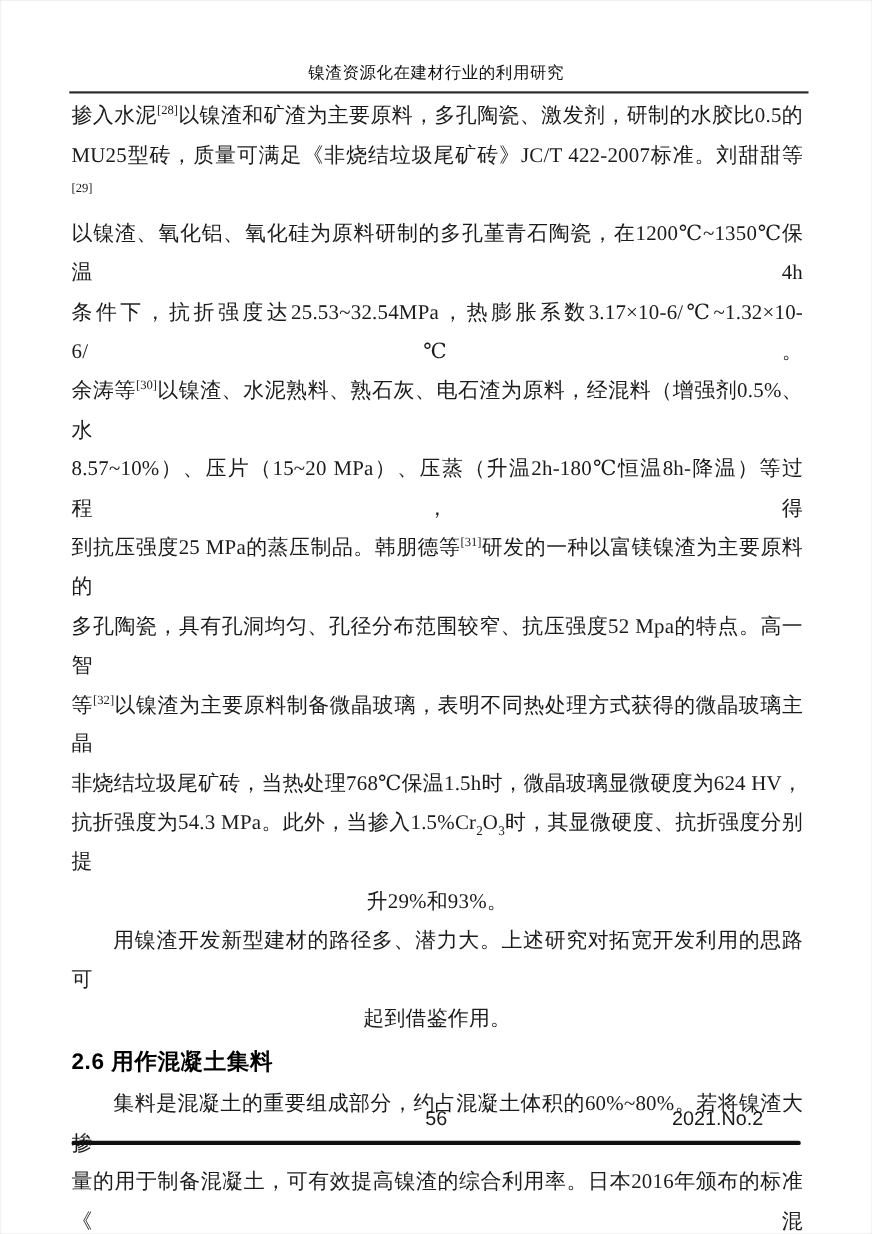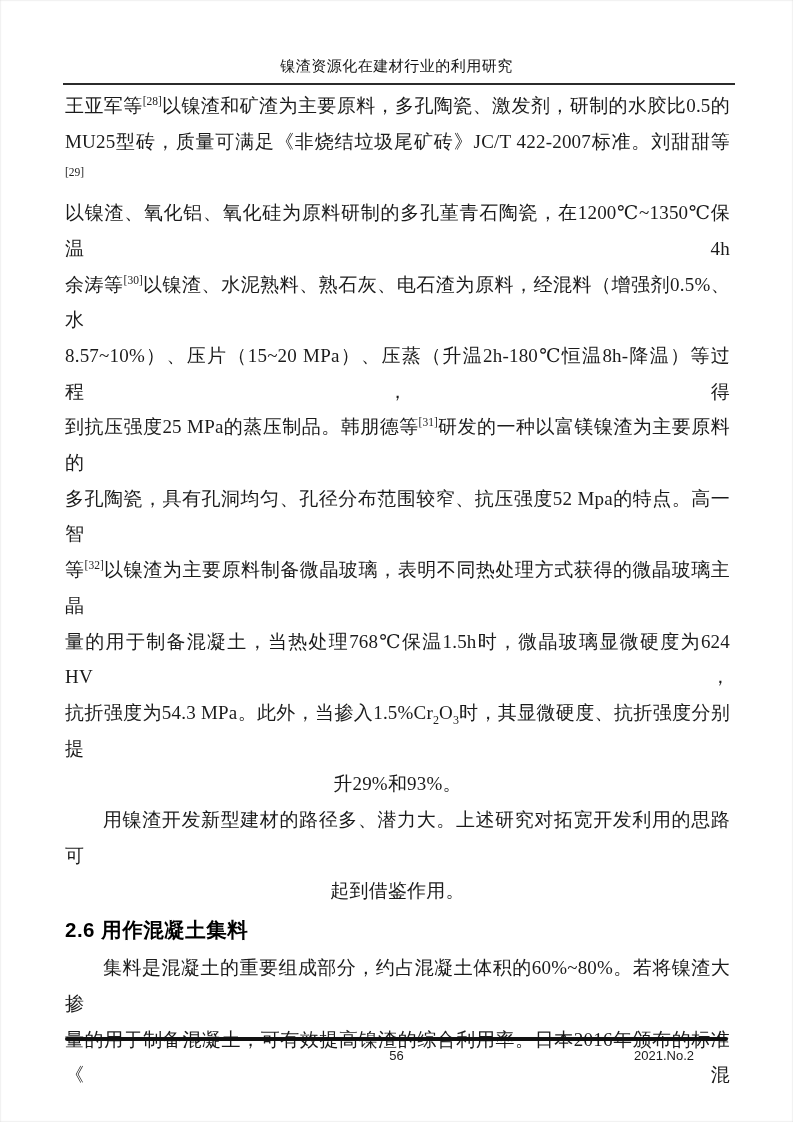--- a/index.html
+++ b/index.html
@@ -63,52 +63,53 @@
     letter-spacing:.5px;
   }
   .footer-rule{
     position:absolute;
     top:1037px;left:65px;width:663px;height:4px;
     background:#111;
     border-radius:2px;
   }
   .footer-row{
     position:absolute;
-    top:1048px;left:65px;width:663px;height:18px;
+    top:1007px;left:65px;width:663px;height:18px;
     font-family:"Liberation Sans","DejaVu Sans",sans-serif;
-    font-size:13px;
+    font-size:18px;
     color:#1a1a1a;
   }
   .footer-page{
     display:block;
     width:100%;
     text-align:center;
   }
   .footer-issue{
     position:absolute;
     right:34px;top:0;text-align:center;
   }
 </style>
 </head>
 <body>
 
 <div class="page">
   <div class="running-head">镍渣资源化在建材行业的利用研究</div>
   <div class="head-rule"></div>
 
   <div class="body-col" id="body-col">
-      <div class="line j"><span>王亚军等</span><sup>[28]</sup><span>以镍渣和矿渣为主要原料，多孔陶瓷、激发剂，研制的水胶比0.5的</span></div>
+      <div class="line j"><span>掺入水泥</span><sup>[28]</sup><span>以镍渣和矿渣为主要原料，多孔陶瓷、激发剂，研制的水胶比0.5的</span></div>
       <div class="line j"><span>MU25型砖，质量可满足《非烧结垃圾尾矿砖》JC/T 422-2007标准。刘甜甜等</span><sup>[29]</sup></div>
       <div class="line j"><span>以镍渣、氧化铝、氧化硅为原料研制的多孔堇青石陶瓷，在1200℃~1350℃保温4h</span></div>
+      <div class="line j"><span>条件下，抗折强度达25.53~32.54MPa，热膨胀系数3.17×10-6/℃~1.32×10-6/℃。</span></div>
       <div class="line j"><span>余涛等</span><sup>[30]</sup><span>以镍渣、水泥熟料、熟石灰、电石渣为原料，经混料（增强剂0.5%、水</span></div>
       <div class="line j"><span>8.57~10%）、压片（15~20 MPa）、压蒸（升温2h-180℃恒温8h-降温）等过程，得</span></div>
       <div class="line j"><span>到抗压强度25 MPa的蒸压制品。韩朋德等</span><sup>[31]</sup><span>研发的一种以富镁镍渣为主要原料的</span></div>
       <div class="line j"><span>多孔陶瓷，具有孔洞均匀、孔径分布范围较窄、抗压强度52 Mpa的特点。高一智</span></div>
       <div class="line j"><span>等</span><sup>[32]</sup><span>以镍渣为主要原料制备微晶玻璃，表明不同热处理方式获得的微晶玻璃主晶</span></div>
-      <div class="line j"><span>量的用于制备混凝土，当热处理768℃保温1.5h时，微晶玻璃显微硬度为624 HV，</span></div>
+      <div class="line j"><span>非烧结垃圾尾矿砖，当热处理768℃保温1.5h时，微晶玻璃显微硬度为624 HV，</span></div>
       <div class="line j"><span>抗折强度为54.3 MPa。此外，当掺入1.5%Cr</span><sub>2</sub><span>O</span><sub>3</sub><span>时，其显微硬度、抗折强度分别提</span></div>
       <div class="line"><span>升29%和93%。</span></div>
       <div class="line j ind"><span>用镍渣开发新型建材的路径多、潜力大。上述研究对拓宽开发利用的思路可</span></div>
       <div class="line"><span>起到借鉴作用。</span></div>
       <div class="heading">2.6 用作混凝土集料</div>
       <div class="line j ind"><span>集料是混凝土的重要组成部分，约占混凝土体积的60%~80%。若将镍渣大掺</span></div>
       <div class="line j"><span>量的用于制备混凝土，可有效提高镍渣的综合利用率。日本2016年颁布的标准《混</span></div>
     </div>
 
   <div class="footer-rule"></div>

